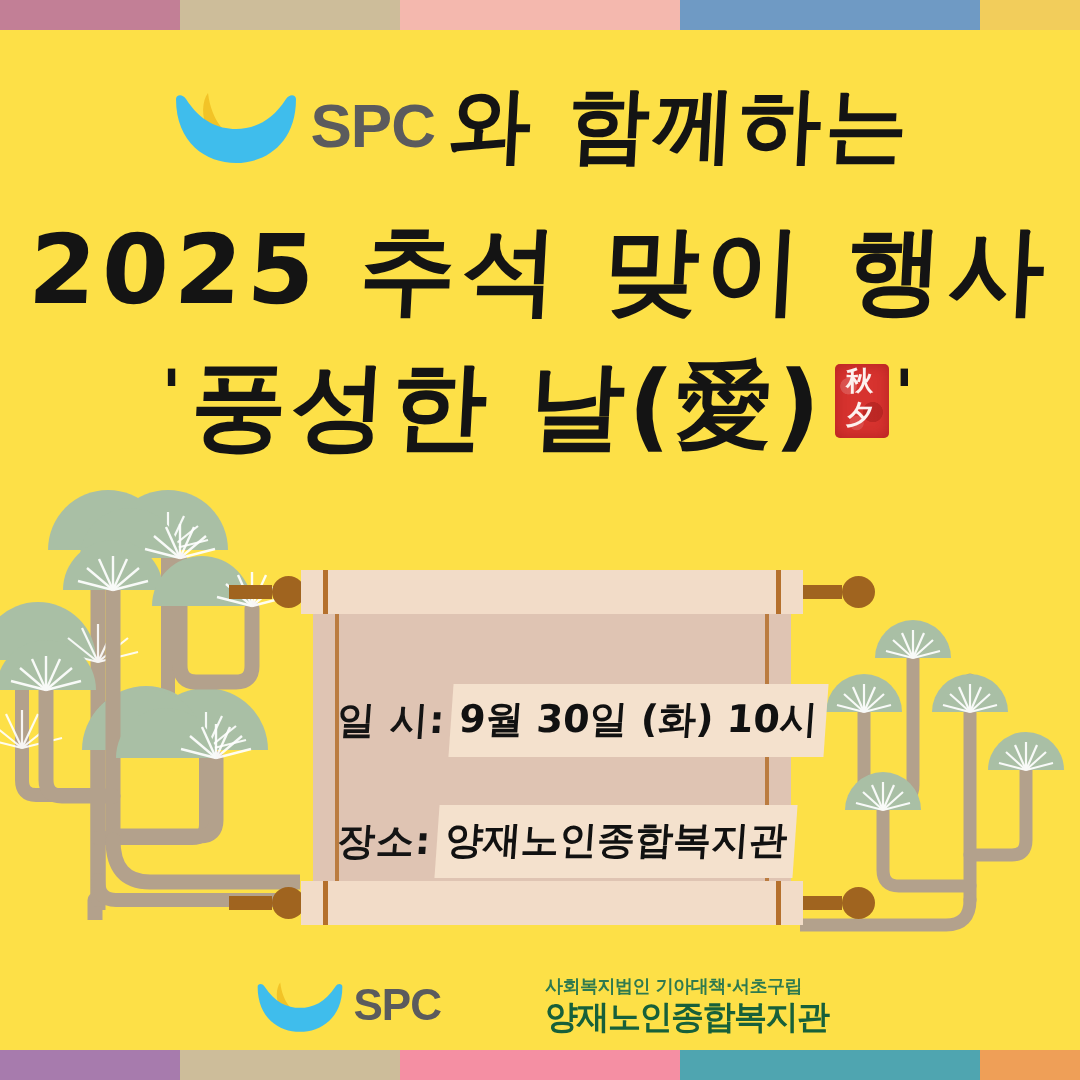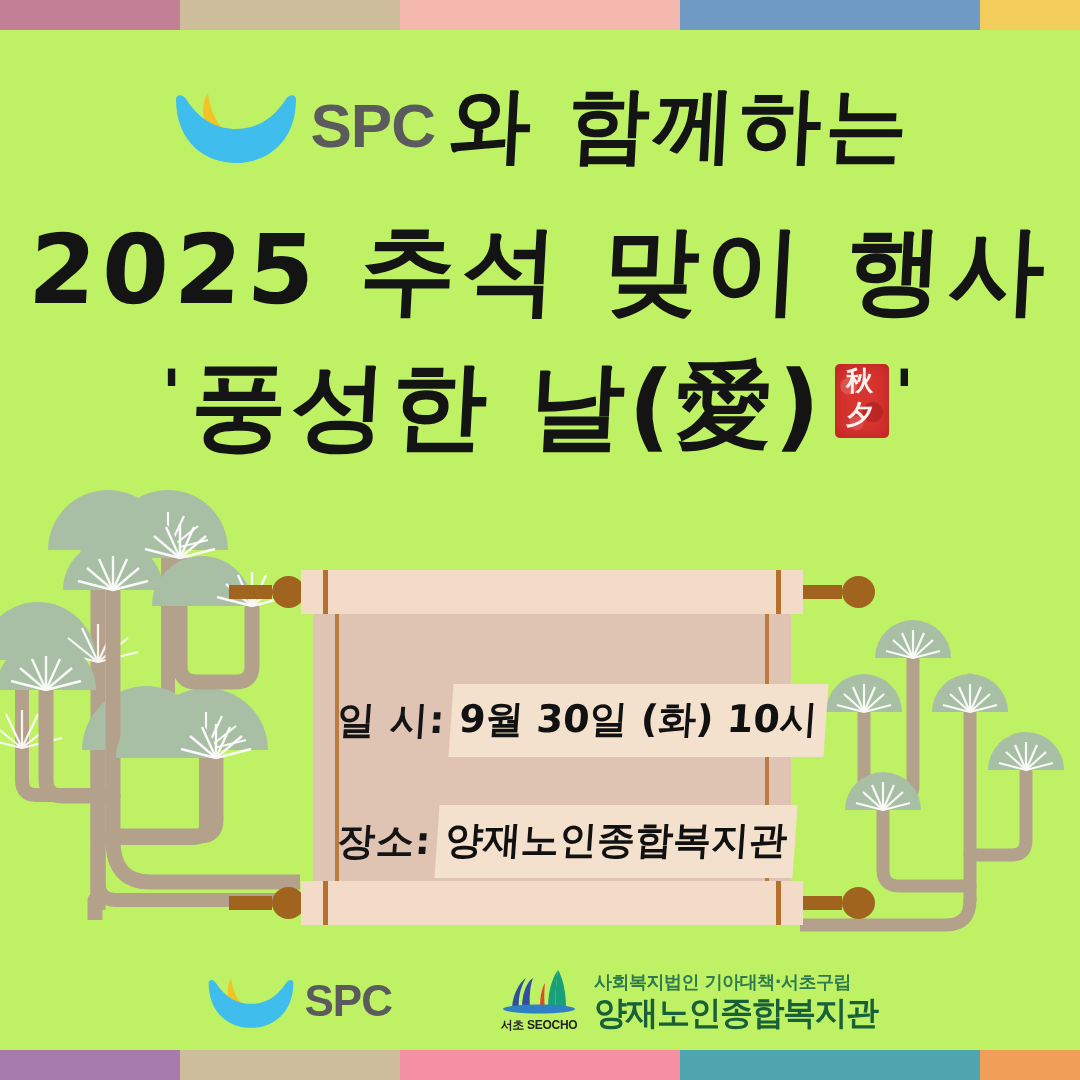--- a/index.html
+++ b/index.html
@@ -7,21 +7,21 @@
     padding: 0;
     background: #f6eee8;
   }
   body {
     font-family: "Liberation Sans", sans-serif;
   }
   #poster {
     position: relative;
     width: 1080px;
     height: 1080px;
-    background: #bef264;
+    background: #fde047;
     overflow: hidden;
   }
 
   
   .strip {
     position: absolute;
     left: 0;
     width: 1080px;
     display: flex;
     z-index: 30;
@@ -583,31 +583,20 @@
 
     <div class="spc">
       <svg class="mark" width="96" height="58" viewBox="0 0 136 80" xmlns="http://www.w3.org/2000/svg">
         <path d="M40 8 C44 40 62 56 78 52 C70 66 50 62 40 44 C33 32 34 16 40 8 Z" fill="#f2c327"></path>
         <path d="M8 14 C8 58 38 78 68 78 C98 78 128 58 128 14 C128 10 122 8 118 14 C104 36 86 44 68 44 C50 44 32 36 18 14 C14 8 8 10 8 14 Z" fill="#3fbdec"></path>
       </svg>
       <div class="word" style="font-size:44px;">SPC</div>
     </div>
 
     <div class="yangjae">
-      <div class="yj-mark">
-        <svg width="86" height="48" viewBox="0 0 86 48" xmlns="http://www.w3.org/2000/svg">
-          <path d="M26 40 C26 22 33 12 37 10 C34 18 33 30 34 40 Z" fill="#2f4e9e"></path>
-          <path d="M16 40 C17 25 24 14 30 10 C24 20 22 31 23 40 Z" fill="#2f4e9e"></path>
-          <path d="M44 40 C44 26 47 18 49 15 C48 24 48 33 49 40 Z" fill="#e04a2a"></path>
-          <path d="M52 40 C52 20 58 7 62 2 C60 16 59 29 60 40 Z" fill="#17a07a"></path>
-          <path d="M62 2 C66 8 70 22 70 40 L60 40 C59 28 60 14 62 2 Z" fill="#17a07a"></path>
-          <ellipse cx="43" cy="41" rx="36" ry="4.5" fill="#2f7fc4"></ellipse>
-        </svg>
-        <div class="cap">서초 SEOCHO</div>
-      </div>
       <div class="yj-text">
         <div class="yj-small">사회복지법인 기아대책·서초구립</div>
         <div class="yj-big">양재노인종합복지관</div>
       </div>
     </div>
 
   </div>
 
   <div class="strip bottom">
     <div class="seg" style="width:180px;background:#a77bad"></div>

